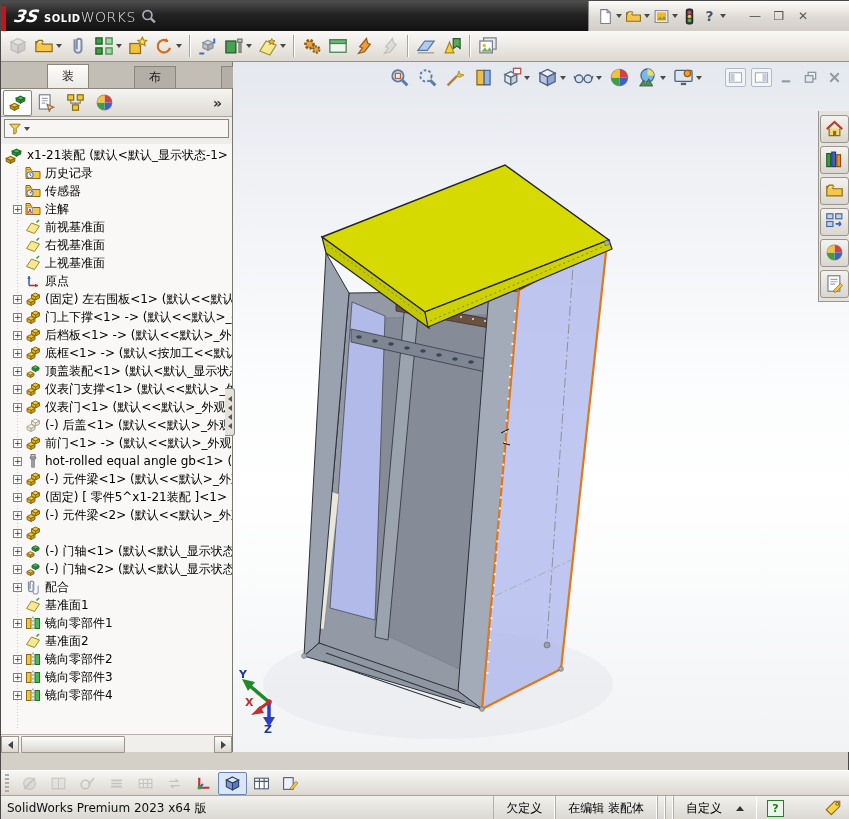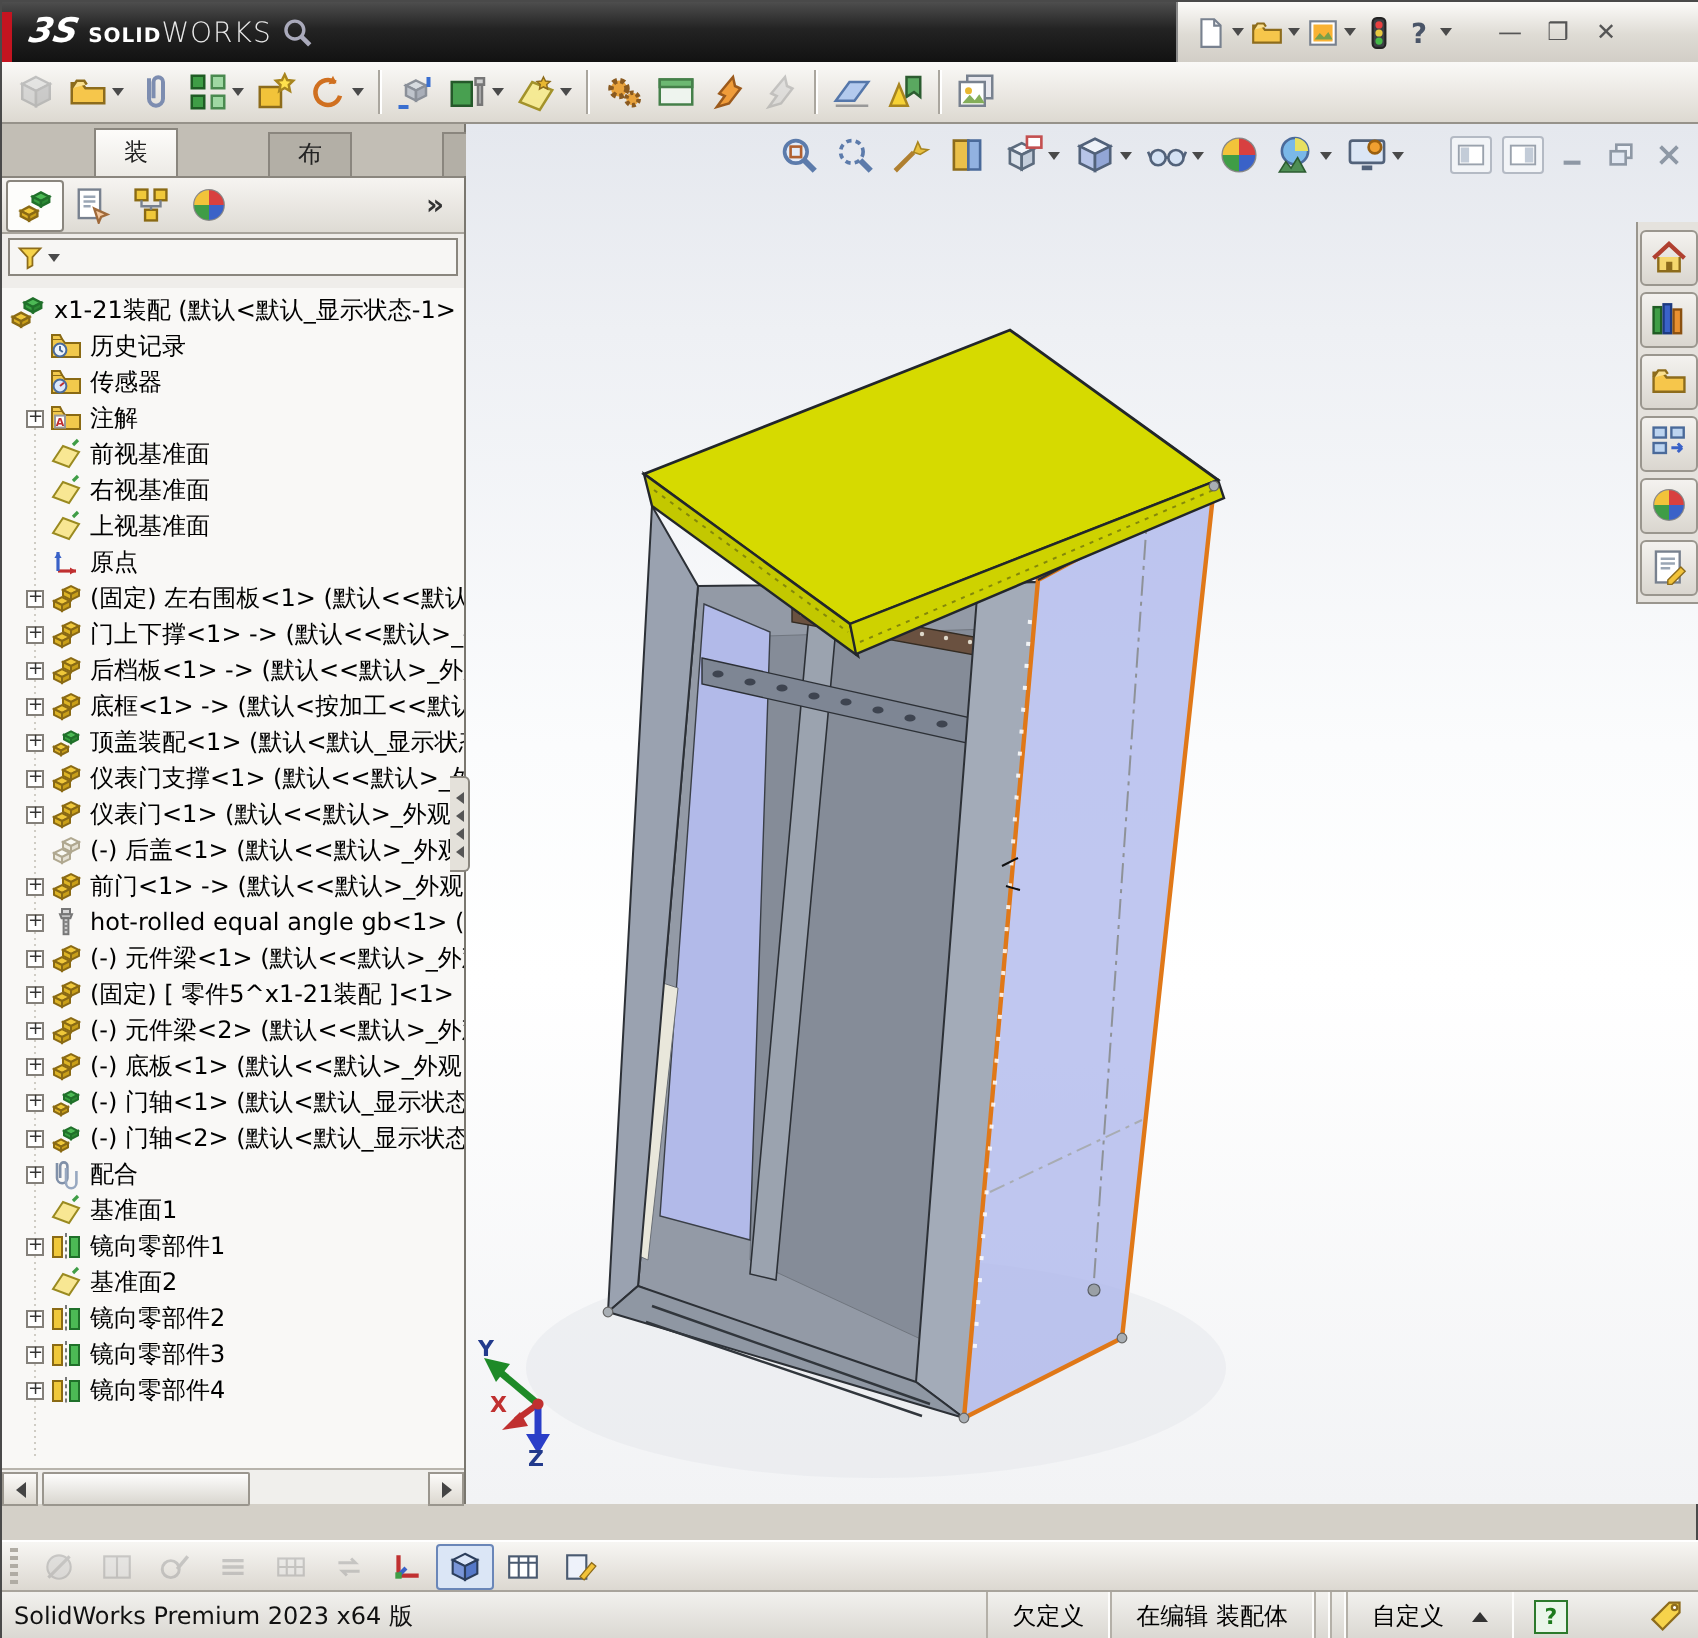--- a/index.html
+++ b/index.html
@@ -747,21 +747,20 @@
           <span class="ticon">
             <svg viewBox="0 0 16 16">
               <path d="M2 9.5l4-2 4 2-4 2z" fill="#f0c83a" stroke="#8a6a14"></path>
               <path d="M2 9.5v3l4 2v-3z" fill="#ddb426" stroke="#8a6a14"></path>
               <path d="M10 9.5v3l-4 2v-3z" fill="#c89e18" stroke="#8a6a14"></path>
               <path d="M6.5 4l4-2 4 2-4 2z" fill="#f0c83a" stroke="#8a6a14"></path>
               <path d="M6.5 4v3l4 2V6z" fill="#ddb426" stroke="#8a6a14"></path>
               <path d="M14.5 4v3l-4 2V6z" fill="#c89e18" stroke="#8a6a14"></path>
             </svg>
           </span>
-          <span class="tlabel">(-) 底板&lt;1&gt; (默认&lt;&lt;默认&gt;_外观</span>
         </div>
 
         <div class="trow">
           <span class="texp has"></span>
           <span class="ticon">
             <svg viewBox="0 0 16 16">
               <path d="M2 10.5l3.5-1.8 3.5 1.8-3.5 1.8z" fill="#f0c83a" stroke="#8a6a14"></path>
               <path d="M2 10.5v2.2l3.5 1.8v-2.2z" fill="#dcb026" stroke="#8a6a14"></path>
               <path d="M9 10.5v2.2l-3.5 1.8v-2.2z" fill="#c89e18" stroke="#8a6a14"></path>
               <path d="M7 4.5L10.5 2.7 14 4.5l-3.5 1.8z" fill="#4cba55" stroke="#20702a"></path>

